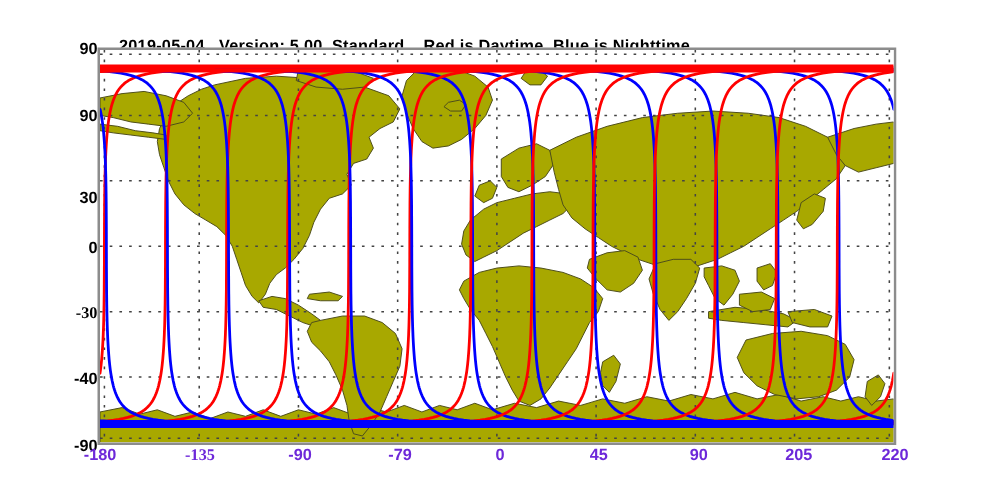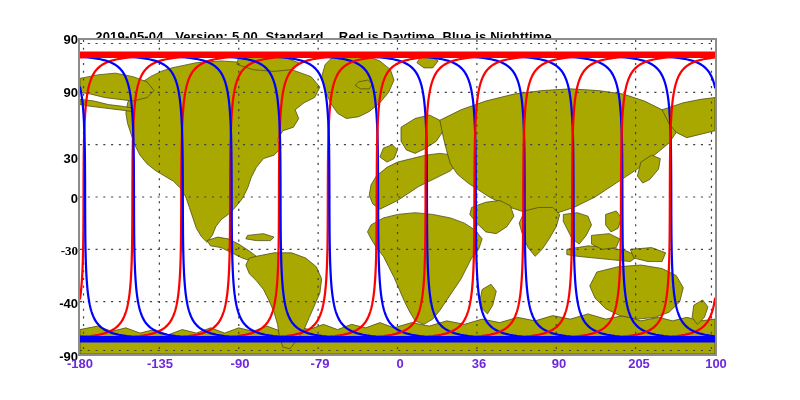--- a/index.html
+++ b/index.html
@@ -232,22 +232,22 @@
 
   <div class="ytick" style="top:39px;">90</div>
   <div class="ytick" style="top:92px;">90</div>
   <div class="ytick" style="top:158px;">30</div>
   <div class="ytick" style="top:198px;">0</div>
   <div class="ytick" style="top:250px;font-family:Liberation Serif, serif;">-30</div>
   <div class="ytick" style="top:303px;">-40</div>
   <div class="ytick" style="top:356px;">-90</div>
 
   <div class="xtick" style="left:80px;">-180</div>
-  <div class="xtick" style="left:160px;">-135</div>
+  <div class="xtick" style="left:160px;font-family:Liberation Serif, serif;">-135</div>
   <div class="xtick" style="left:240px;">-90</div>
   <div class="xtick" style="left:320px;">-79</div>
   <div class="xtick" style="left:400px;">0</div>
-  <div class="xtick" style="left:479px;">36</div>
+  <div class="xtick" style="left:479px;">45</div>
   <div class="xtick" style="left:559px;">90</div>
   <div class="xtick" style="left:639px;">205</div>
-  <div class="xtick" style="left:716px;">100</div>
+  <div class="xtick" style="left:716px;">220</div>
 
 </div>
 
 </body></html>

